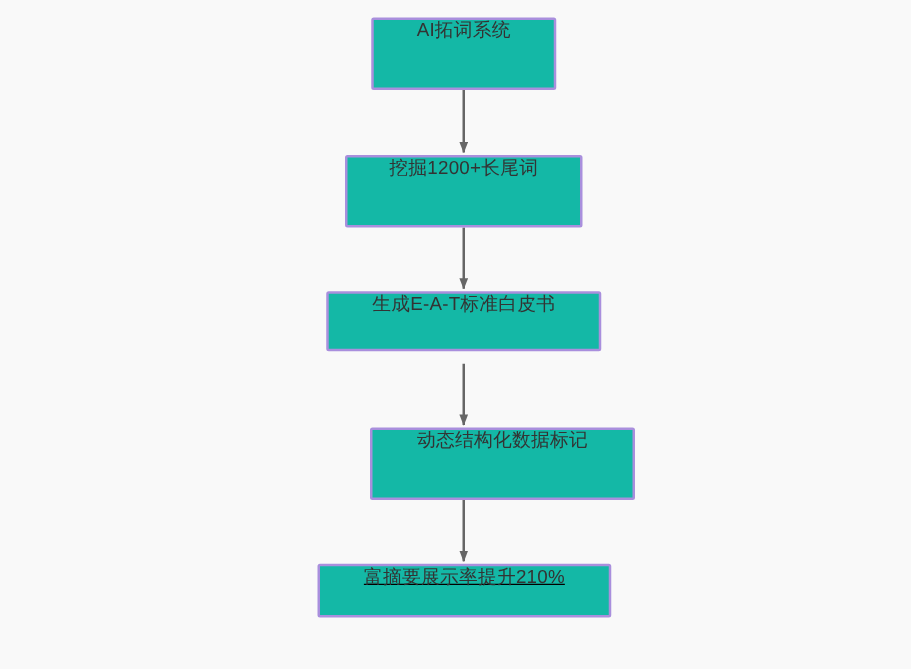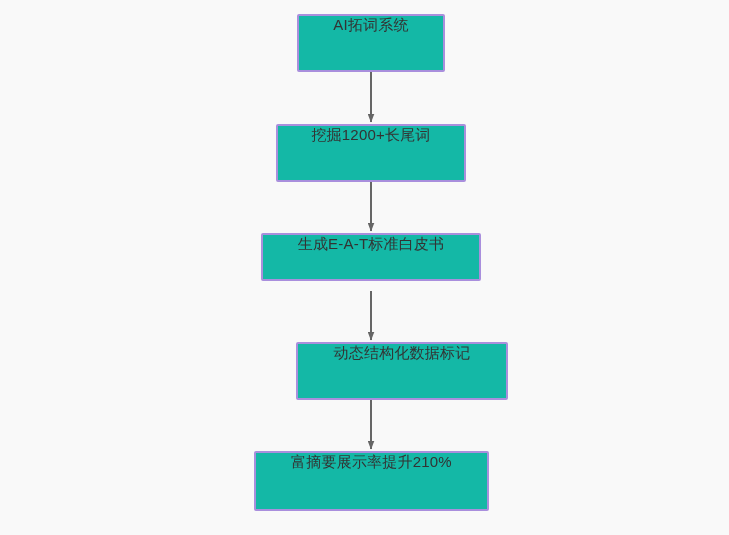--- a/index.html
+++ b/index.html
@@ -42,21 +42,21 @@
     font-size: 15px;
     color: #333333;
     line-height: 1.25;
     letter-spacing: 0.2px;
     white-space: nowrap;
   }
   .n1 { left: 297px; top: 14px;  width: 148px; height: 58px; }
   .n2 { left: 276px; top: 124px; width: 190px; height: 58px; }
   .n3 { left: 261px; top: 233px; width: 220px; height: 48px; }
   .n4 { left: 265px; top: 342px; width: 212px; height: 58px; margin-left: 31px; }
-  .n5 { left: 254px; top: 451px; width: 235px; height: 60px; }
+  .n5 { left: 254px; top: 451px; width: 235px; height: 43px; text-decoration: underline; }
 </style>
 </head>
 <body>
 
 <div id="flowchart">
 
   <svg id="edge-layer" width="729" height="535" viewBox="0 0 729 535">
     <defs>
       <marker id="arrowhead" markerWidth="9" markerHeight="7" refX="8.5" refY="3.5" orient="auto" markerUnits="userSpaceOnUse">
         <polygon points="0 0, 9 3.5, 0 7" fill="#666666"></polygon>

